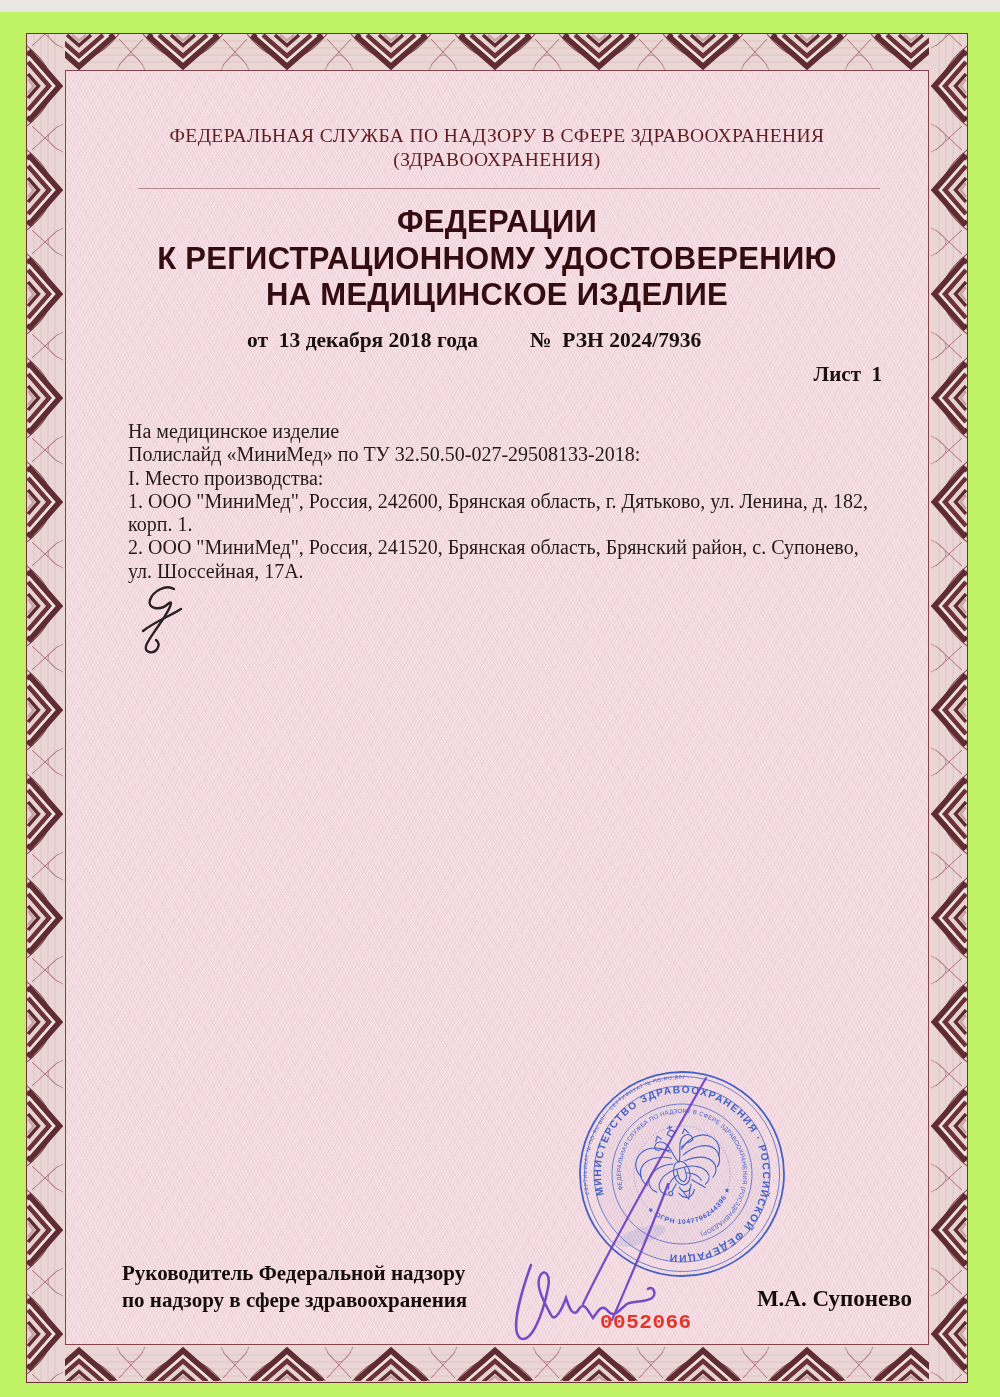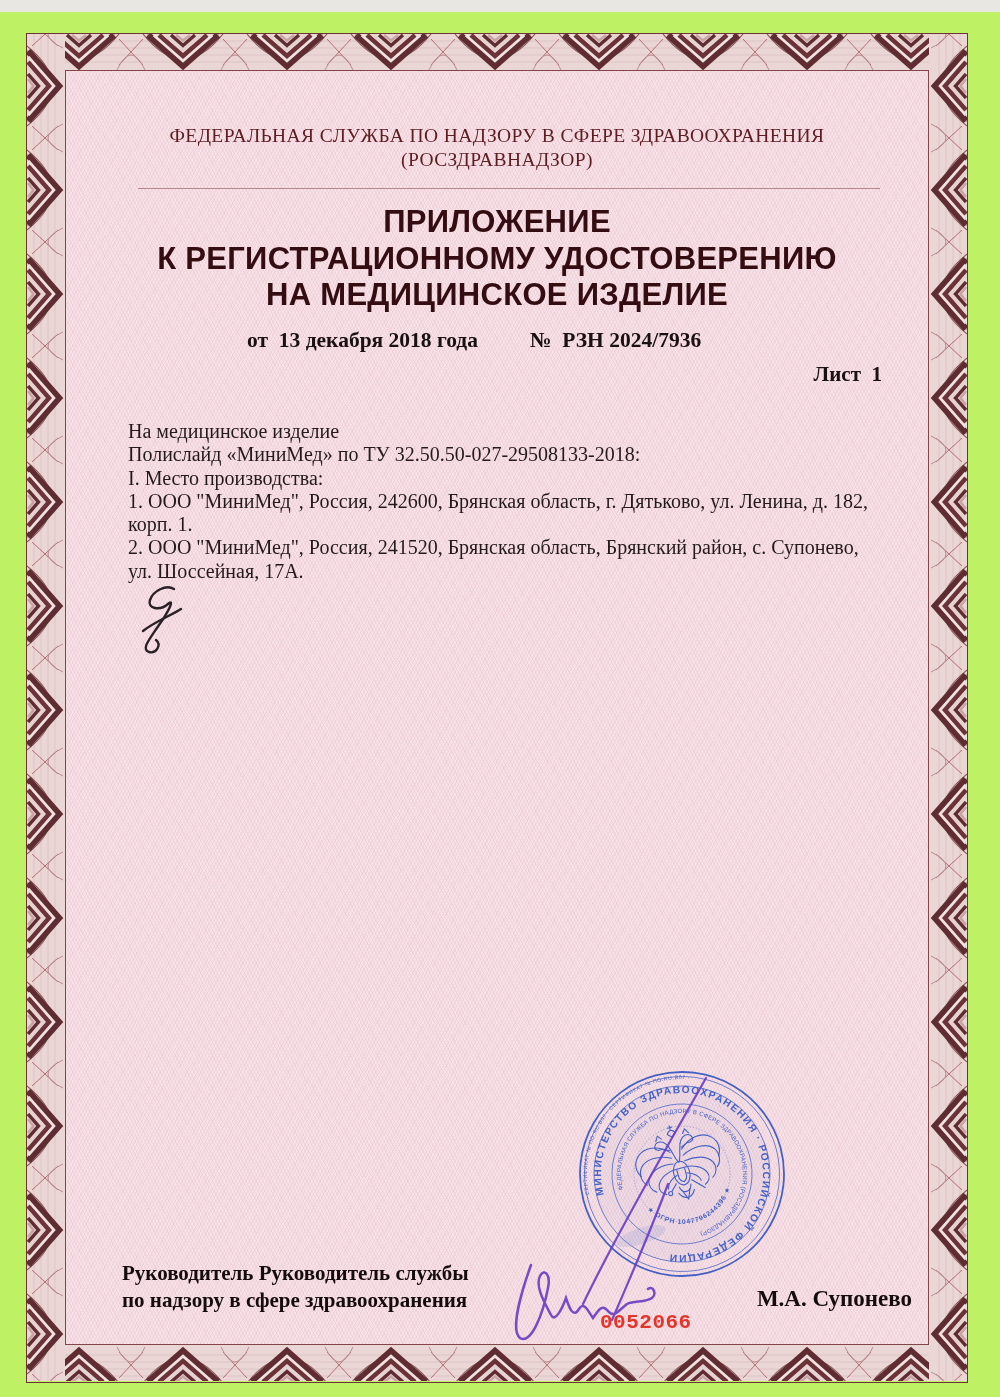--- a/index.html
+++ b/index.html
@@ -113,27 +113,27 @@
   <div class="abs band band-right">
     <svg width="38" height="1347">
         <rect width="38" height="1347" fill="url(#gb-right)"></rect>
       </svg>
   </div>
 
   <div class="abs inner-field"></div>
 
   <div class="abs centered issuer">
     <div>ФЕДЕРАЛЬНАЯ СЛУЖБА ПО НАДЗОРУ В СФЕРЕ ЗДРАВООХРАНЕНИЯ</div>
-    <div>(РОСЗДРАВНАДЗОР)</div>
+    <div>(ЗДРАВООХРАНЕНИЯ)</div>
   </div>
 
   <div class="abs divider"></div>
 
   <div class="abs centered doc-title">
-    <div>ПРИЛОЖЕНИЕ</div>
+    <div>ФЕДЕРАЦИИ</div>
     <div>К РЕГИСТРАЦИОННОМУ УДОСТОВЕРЕНИЮ</div>
     <div>НА МЕДИЦИНСКОЕ ИЗДЕЛИЕ</div>
   </div>
 
   <div class="abs meta-row meta-date pre">от  13 декабря 2018 года</div>
   <div class="abs meta-row meta-number pre">№  РЗН 2024/7936</div>
   <div class="abs sheet pre">Лист  1</div>
 
   <div class="abs body-text">
     <div>На медицинское изделие</div>
@@ -212,19 +212,19 @@
       <path d="M143,619 C154,610 170,604 181,597"></path>
     </g>
     <g stroke="#6a3cc4" fill="none" stroke-linecap="round" opacity="0.9">
       <path stroke-width="2.5" d="M531,1253 C522,1278 510,1318 520,1326 C531,1333 543,1302 548,1276 C551,1262 544,1256 540,1264 C535,1274 544,1290 551,1303 C555,1311 562,1297 566,1286 C569,1295 573,1307 579,1297 C584,1289 588,1299 593,1306 C598,1299 602,1291 608,1299 C614,1307 620,1297 627,1292 C634,1288 645,1291 652,1286 C657,1282 653,1273 648,1277"></path>
       <path stroke-width="2.2" d="M583,1292 C620,1215 670,1130 706,1066"></path>
       <path stroke-width="2.2" d="M612,1308 C632,1262 652,1215 668,1172"></path>
     </g>
   </svg>
 
   <div class="abs footer-position">
-    <div>Руководитель Руководитель службы</div>
+    <div>Руководитель Федеральной надзору</div>
     <div>по надзору в сфере здравоохранения</div>
   </div>
   <div class="abs signer-name">М.А. Супонево</div>
   <div class="abs serial">0052066</div>
 
 </div>
 
 </body></html>

